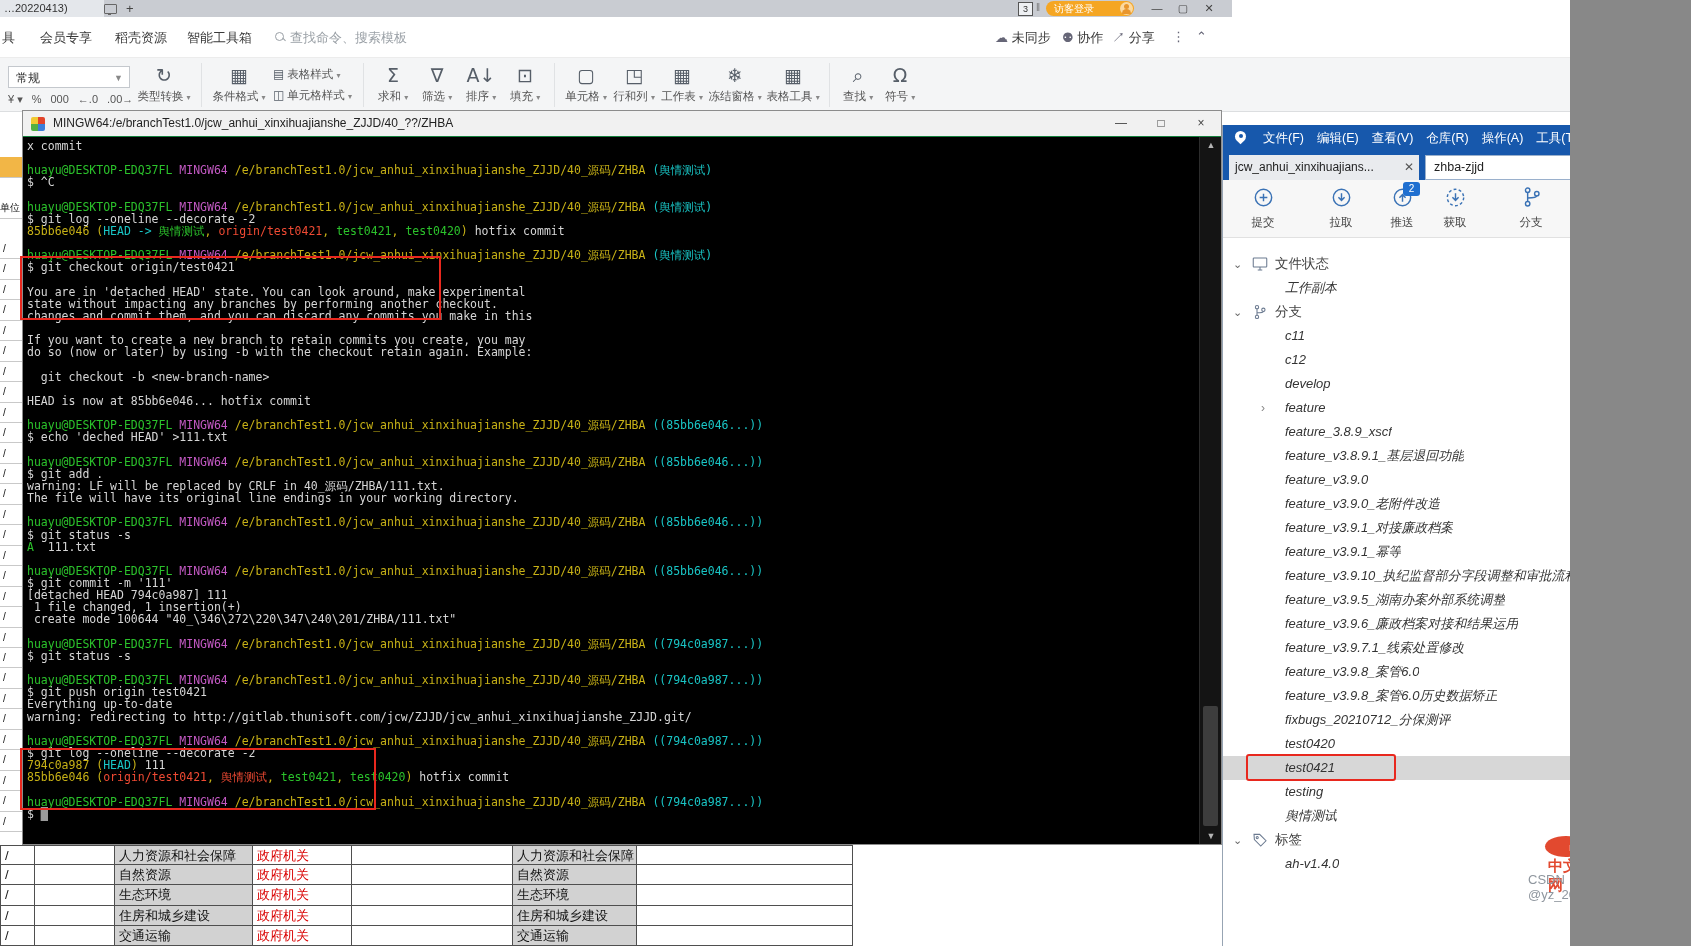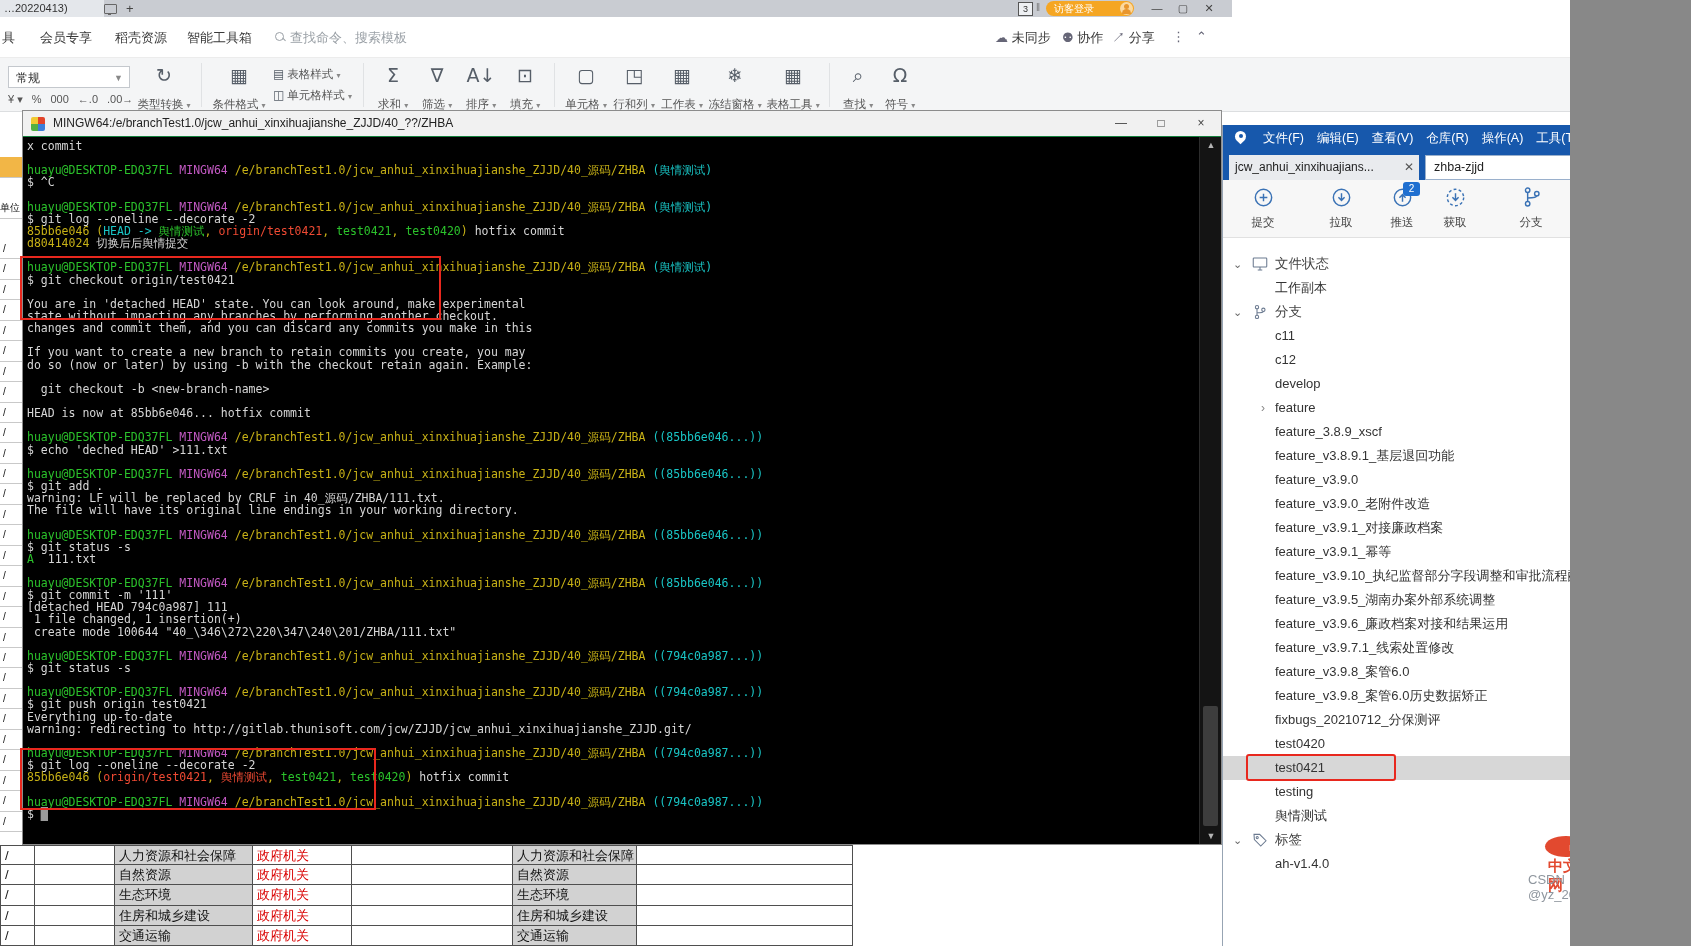--- a/index.html
+++ b/index.html
@@ -30,21 +30,21 @@
   .wps-action{position:absolute;top:12px;font-size:13px;color:#3a3a3a;white-space:nowrap;}
   .wps-ribbon{position:absolute;left:0;top:58px;width:1691px;height:54px;background:#f4f5f6;border-bottom:1px solid #dcdee0;box-sizing:border-box;}
   .fmt-combo{position:absolute;left:8px;top:8px;width:122px;height:22px;background:#fff;border:1px solid #c4c8cd;
     font-size:12px;color:#333;line-height:22px;padding-left:7px;box-sizing:border-box;}
   .fmt-combo .caret{position:absolute;right:6px;top:0;color:#888;font-size:9px;}
   .ribbon-small{position:absolute;left:8px;top:35px;display:flex;gap:9px;font-size:11px;color:#555;}
   .ribbon-small span{white-space:nowrap;}
   .ribbon-row{position:absolute;left:134px;top:2px;height:50px;display:flex;align-items:stretch;}
   .rbtn{display:flex;flex-direction:column;align-items:center;justify-content:flex-start;padding-top:3px;}
   .rbtn .ric{font-size:19px;line-height:24px;color:#565e68;font-family:"DejaVu Sans",sans-serif;}
-  .rbtn .rlb{font-size:11.5px;color:#555;white-space:nowrap;margin-top:10px;}
+  .rbtn .rlb{font-size:11.5px;color:#555;white-space:nowrap;margin-top:2px;}
   .rcaret{font-size:8px;color:#888;}
   .rsep{width:1px;background:#e0e2e4;margin:3px 7px;}
   .rstack{display:flex;flex-direction:column;justify-content:center;gap:6px;padding:0 4px;}
   .rstack .srow2{font-size:11.5px;color:#555;white-space:nowrap;}
   .rstack .sic{display:inline-block;font-size:12px;color:#565e68;margin-right:3px;font-family:"DejaVu Sans",sans-serif;}
   
   .sheet-strip{position:absolute;left:0;top:112px;width:22px;height:733px;background:#fff;overflow:hidden;}
   .strip-cell{position:absolute;left:0;width:22px;box-sizing:border-box;border-bottom:1px solid #c9c9c9;}
   .strip-yellow{background:#f2b646;}
   .strip-txt{font-size:10px;color:#111;line-height:20px;white-space:nowrap;}
@@ -93,21 +93,21 @@
   .st-badge{position:absolute;top:-3px;right:8px;min-width:13px;height:14px;background:#1f6fd0;border-radius:3px;
     color:#fff;font-size:10px;line-height:14px;padding:0 2px;}
   .st-side{position:absolute;left:0;top:113px;width:436px;bottom:0;background:#fff;overflow:hidden;padding-top:14px;box-sizing:border-box;}
   .st-row{position:relative;height:24px;line-height:24px;white-space:nowrap;}
   .st-row.sel{background:#d7d7d7;}
   .st-row .caret{position:absolute;left:10px;color:#666;font-size:11px;}
   .st-row .secic{position:absolute;left:28px;top:3px;}
   .st-row .secic svg{width:18px;height:18px;stroke:#6b7a90;fill:none;stroke-width:1.4;}
   .st-row .seclb{position:absolute;left:52px;font-size:13.5px;color:#444;}
   .st-row .chev{position:absolute;left:38px;color:#888;font-size:12px;}
-  .st-row .itlb{position:absolute;left:52px;font-size:13px;color:#333;max-width:360px;overflow:hidden;}
+  .st-row .itlb{position:absolute;left:62px;font-size:13px;color:#333;max-width:360px;overflow:hidden;font-style:italic;}
   .st-row .bdg{position:absolute;right:36px;top:4px;height:15px;background:#e4e4e4;border-radius:3px;
     font-size:10.5px;color:#555;line-height:15px;padding:0 4px;}
   .st-redbox{position:absolute;left:23px;top:-2px;width:150px;height:27px;border:2px solid #e8281e;border-radius:3px;box-sizing:border-box;z-index:5;}
   .st-scroll{position:absolute;right:17px;top:113px;width:15px;bottom:0;background:#f2f2f2;border-left:1px solid #e3e3e3;box-sizing:border-box;}
   .st-thumb{position:absolute;left:2px;top:4px;width:10px;height:170px;background:#c9c9c9;border-radius:5px;}
   .st-rstrip{position:absolute;right:0;top:113px;width:17px;bottom:0;background:#fff;border-left:1px solid #d6d6d6;box-sizing:border-box;}
   
   .wm{position:absolute;z-index:60;}
   .wm-php{display:inline-block;width:21px;height:21px;border-radius:50%;background:#e2492f;color:#fff;
     font-size:8px;font-weight:bold;text-align:center;line-height:21px;vertical-align:middle;padding-left:21px;}
@@ -298,21 +298,20 @@
     </div>
     <div class="term-content" id="term-lines">
         <div class="tline"><span class="c-w">x commit</span></div>
         <div class="tline"></div>
         <div class="tline"><span class="c-g">huayu@DESKTOP-EDQ37FL</span><span class="c-m"> MINGW64 </span><span class="c-y">/e/branchTest1.0/jcw_anhui_xinxihuajianshe_ZJJD/40_源码/ZHBA</span><span class="c-c"> (舆情测试)</span></div>
         <div class="tline"><span class="c-w">$ ^C</span></div>
         <div class="tline"></div>
         <div class="tline"><span class="c-g">huayu@DESKTOP-EDQ37FL</span><span class="c-m"> MINGW64 </span><span class="c-y">/e/branchTest1.0/jcw_anhui_xinxihuajianshe_ZJJD/40_源码/ZHBA</span><span class="c-c"> (舆情测试)</span></div>
         <div class="tline"><span class="c-w">$ git log --oneline --decorate -2</span></div>
         <div class="tline"><span class="c-y">85bb6e046 </span><span class="c-y">(</span><span class="c-c">HEAD -&gt; </span><span class="c-g">舆情测试</span><span class="c-y">, </span><span class="c-r">origin/test0421</span><span class="c-y">, </span><span class="c-g">test0421</span><span class="c-y">, </span><span class="c-g">test0420</span><span class="c-y">)</span><span class="c-w"> hotfix commit</span></div>
-        <div class="tline"><span class="c-y">d80414024 </span><span class="c-w">切换后后舆情提交</span></div>
         <div class="tline"></div>
         <div class="tline"><span class="c-g">huayu@DESKTOP-EDQ37FL</span><span class="c-m"> MINGW64 </span><span class="c-y">/e/branchTest1.0/jcw_anhui_xinxihuajianshe_ZJJD/40_源码/ZHBA</span><span class="c-c"> (舆情测试)</span></div>
         <div class="tline"><span class="c-w">$ git checkout origin/test0421</span></div>
         <div class="tline"></div>
         <div class="tline"><span class="c-w">You are in 'detached HEAD' state. You can look around, make experimental</span></div>
         <div class="tline"><span class="c-w">state without impacting any branches by performing another checkout.</span></div>
         <div class="tline"><span class="c-w">changes and commit them, and you can discard any commits you make in this</span></div>
         <div class="tline"></div>
         <div class="tline"><span class="c-w">If you want to create a new branch to retain commits you create, you may</span></div>
         <div class="tline"><span class="c-w">do so (now or later) by using -b with the checkout retain again. Example:</span></div>
@@ -342,20 +341,21 @@
         <div class="tline"><span class="c-g">huayu@DESKTOP-EDQ37FL</span><span class="c-m"> MINGW64 </span><span class="c-y">/e/branchTest1.0/jcw_anhui_xinxihuajianshe_ZJJD/40_源码/ZHBA</span><span class="c-c"> ((794c0a987...))</span></div>
         <div class="tline"><span class="c-w">$ git status -s</span></div>
         <div class="tline"></div>
         <div class="tline"><span class="c-g">huayu@DESKTOP-EDQ37FL</span><span class="c-m"> MINGW64 </span><span class="c-y">/e/branchTest1.0/jcw_anhui_xinxihuajianshe_ZJJD/40_源码/ZHBA</span><span class="c-c"> ((794c0a987...))</span></div>
         <div class="tline"><span class="c-w">$ git push origin test0421</span></div>
         <div class="tline"><span class="c-w">Everything up-to-date</span></div>
         <div class="tline"><span class="c-w">warning: redirecting to http://gitlab.thunisoft.com/jcw/ZJJD/jcw_anhui_xinxihuajianshe_ZJJD.git/</span></div>
         <div class="tline"></div>
         <div class="tline"><span class="c-g">huayu@DESKTOP-EDQ37FL</span><span class="c-m"> MINGW64 </span><span class="c-y">/e/branchTest1.0/jcw_anhui_xinxihuajianshe_ZJJD/40_源码/ZHBA</span><span class="c-c"> ((794c0a987...))</span></div>
         <div class="tline"><span class="c-w">$ git log --oneline --decorate -2</span></div>
+        <div class="tline"><span class="c-y">794c0a987 </span><span class="c-y">(</span><span class="c-c">HEAD</span><span class="c-y">)</span><span class="c-w"> 111</span></div>
         <div class="tline"><span class="c-y">85bb6e046 </span><span class="c-y">(</span><span class="c-r">origin/test0421</span><span class="c-y">, </span><span class="c-r">舆情测试</span><span class="c-y">, </span><span class="c-g">test0421</span><span class="c-y">, </span><span class="c-g">test0420</span><span class="c-y">)</span><span class="c-w"> hotfix commit</span></div>
         <div class="tline"></div>
         <div class="tline"><span class="c-g">huayu@DESKTOP-EDQ37FL</span><span class="c-m"> MINGW64 </span><span class="c-y">/e/branchTest1.0/jcw_anhui_xinxihuajianshe_ZJJD/40_源码/ZHBA</span><span class="c-c"> ((794c0a987...))</span></div>
         <div class="tline"><span class="c-w">$ </span><span class="c-cur">█</span></div>
       </div>
     <div class="term-scroll">
       <span class="ts-arrow" style="top:0;">▲</span>
       <span class="ts-arrow" style="bottom:0;">▼</span>
       <span class="ts-thumb" style="bottom:18px;height:120px;"></span>
     </div>

